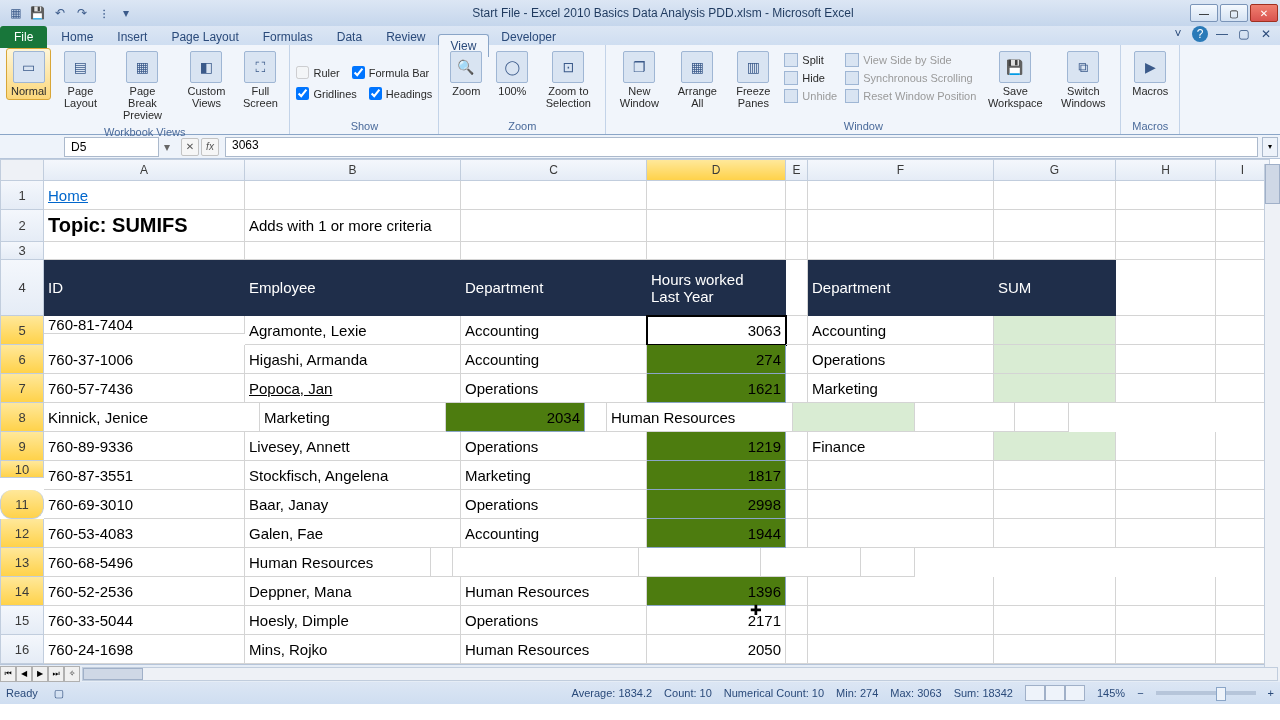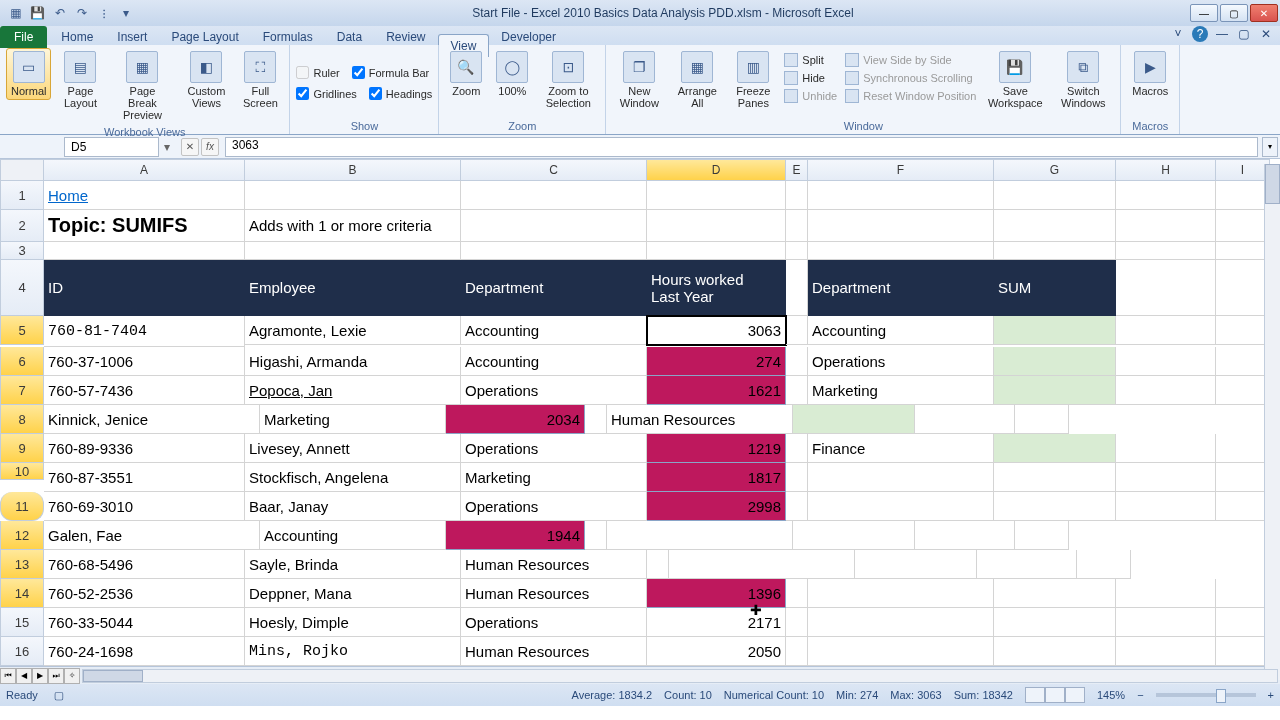--- a/index.html
+++ b/index.html
@@ -52,21 +52,21 @@
 .corner { width: 44px; background: #eef1f6; border: 1px solid #c1cddd; }
 .col-h { background: linear-gradient(#f4f7fc,#e5ecf6); border: 1px solid #c1cddd; border-left: none; text-align: center; font-size: 12px; color: #3a3a3a; line-height: 20px; }
 .col-h.sel { background: linear-gradient(#ffe89a,#ffd24a); }
 .rows { }
 .row { display: flex; }
 .row-h { width: 44px; background: linear-gradient(#f4f7fc,#e5ecf6); border: 1px solid #c1cddd; border-top: none; text-align: center; font-size: 13px; color: #3a3a3a; display:flex; align-items:center; justify-content:center;}
 .row-h.sel { background: linear-gradient(#ffe89a,#ffd24a); }
 .cell { border-right: 1px solid #d4d4d4; border-bottom: 1px solid #d4d4d4; padding: 3px 4px; font-size: 15px; display: flex; align-items: center; overflow: hidden; white-space: nowrap; }
 .cell.num { justify-content: flex-end; }
 .hdr-cell { background: #1f2e4a; color: #fff; font-weight: normal; border-right: 1px solid #1f2e4a; border-bottom: 1px solid #1f2e4a; }
-.sel-range { background: #be185d; border-right: 1px solid #8aa5c7; border-bottom: 1px solid #8aa5c7; }
+.sel-range { background: #4d7c0f; border-right: 1px solid #8aa5c7; border-bottom: 1px solid #8aa5c7; }
 .active-cell { background: #fff; outline: 2px solid #000; outline-offset: -1px; }
 .green-cell { background: #d9ecd3; }
 .link { color: #0066cc; text-decoration: underline; }
 .topic { font-size: 20px; font-weight: bold; }
 
 
 .cA { width: 201px; } .cB { width: 216px; } .cC { width: 186px; } .cD { width: 139px; }
 .cE { width: 22px; } .cF { width: 186px; } .cG { width: 122px; } .cH { width: 100px; } .cI { width: 54px; }
 
 
@@ -336,21 +336,21 @@
         <div class="cell cC hdr-cell" style="height: 56px;">Department</div>
         <div class="cell cD hdr-cell" style="height: 56px;">Hours worked<br>Last Year</div>
         <div class="cell cE" style="height: 56px;"></div>
         <div class="cell cF hdr-cell" style="height: 56px;">Department</div>
         <div class="cell cG hdr-cell" style="height: 56px;">SUM</div>
         <div class="cell cH" style="height: 56px;"></div>
         <div class="cell cI" style="height: 56px;"></div>
       </div>
       <div class="row">
         <div class="row-h sel" style="height: 29px;">5</div>
-        <div class="cell cA" style="height: 31px; font-family: Liberation Mono, monospace;">760-81-7404</div>
+        <div class="cell cA" style="height: 18px;">760-81-7404</div>
         <div class="cell cB" style="height: 29px;">Agramonte, Lexie</div>
         <div class="cell cC" style="height: 29px;">Accounting</div>
         <div class="cell cD num sel-range active-cell" style="height: 29px;">3063</div>
         <div class="cell cE" style="height: 29px;"></div>
         <div class="cell cF" style="height: 29px;">Accounting</div>
         <div class="cell cG green-cell" style="height: 29px;"></div>
         <div class="cell cH" style="height: 29px;"></div>
         <div class="cell cI" style="height: 29px;"></div>
       </div>
       <div class="row">
@@ -419,33 +419,33 @@
         <div class="cell cC" style="height: 29px;">Operations</div>
         <div class="cell cD num sel-range" style="height: 29px;">2998</div>
         <div class="cell cE" style="height: 29px;"></div>
         <div class="cell cF" style="height: 29px;"></div>
         <div class="cell cG" style="height: 29px;"></div>
         <div class="cell cH" style="height: 29px;"></div>
         <div class="cell cI" style="height: 29px;"></div>
       </div>
       <div class="row">
         <div class="row-h sel" style="height: 29px;">12</div>
+        <div class="cell cA" style="height: 29px;">760-53-4083</div>
         <div class="cell cB" style="height: 29px;">Galen, Fae</div>
         <div class="cell cC" style="height: 29px;">Accounting</div>
         <div class="cell cD num sel-range" style="height: 29px;">1944</div>
         <div class="cell cE" style="height: 29px;"></div>
         <div class="cell cF" style="height: 29px;"></div>
         <div class="cell cG" style="height: 29px;"></div>
         <div class="cell cH" style="height: 29px;"></div>
         <div class="cell cI" style="height: 29px;"></div>
       </div>
       <div class="row">
         <div class="row-h sel" style="height: 29px;">13</div>
         <div class="cell cA" style="height: 29px;">760-68-5496</div>
-        <div class="cell cB" style="height: 29px;">Sayle, Brinda</div>
         <div class="cell cC" style="height: 29px;">Human Resources</div>
         <div class="cell cE" style="height: 29px;"></div>
         <div class="cell cF" style="height: 29px;"></div>
         <div class="cell cG" style="height: 29px;"></div>
         <div class="cell cH" style="height: 29px;"></div>
         <div class="cell cI" style="height: 29px;"></div>
       </div>
       <div class="row">
         <div class="row-h sel" style="height: 29px;">14</div>
         <div class="cell cA" style="height: 29px;">760-52-2536</div>
@@ -466,21 +466,21 @@
         <div class="cell cD num" style="height: 29px;">2171</div>
         <div class="cell cE" style="height: 29px;"></div>
         <div class="cell cF" style="height: 29px;"></div>
         <div class="cell cG" style="height: 29px;"></div>
         <div class="cell cH" style="height: 29px;"></div>
         <div class="cell cI" style="height: 29px;"></div>
       </div>
       <div class="row">
         <div class="row-h" style="height: 29px;">16</div>
         <div class="cell cA" style="height: 29px;">760-24-1698</div>
-        <div class="cell cB" style="height: 29px; font-family: Liberation Mono, monospace;">Mins, Rojko</div>
+        <div class="cell cB" style="height: 29px;">Mins, Rojko</div>
         <div class="cell cC" style="height: 29px;">Human Resources</div>
         <div class="cell cD num" style="height: 29px;">2050</div>
         <div class="cell cE" style="height: 29px;"></div>
         <div class="cell cF" style="height: 29px;"></div>
         <div class="cell cG" style="height: 29px;"></div>
         <div class="cell cH" style="height: 29px;"></div>
         <div class="cell cI" style="height: 29px;"></div>
       </div>
     </div>
 </div>

